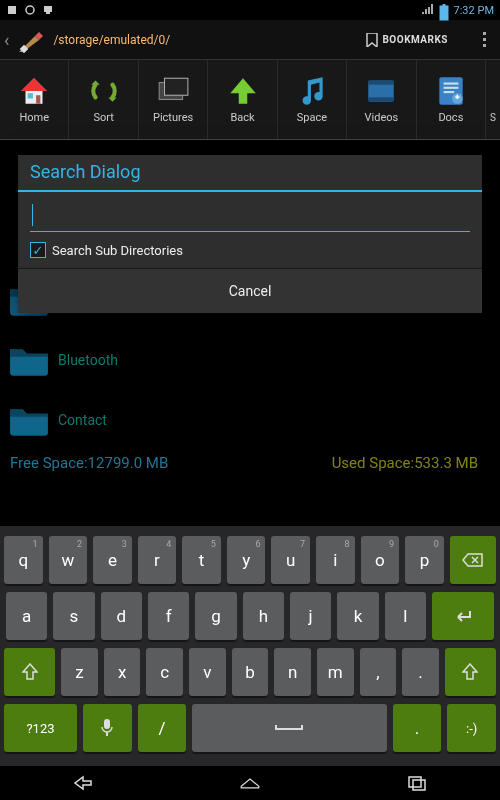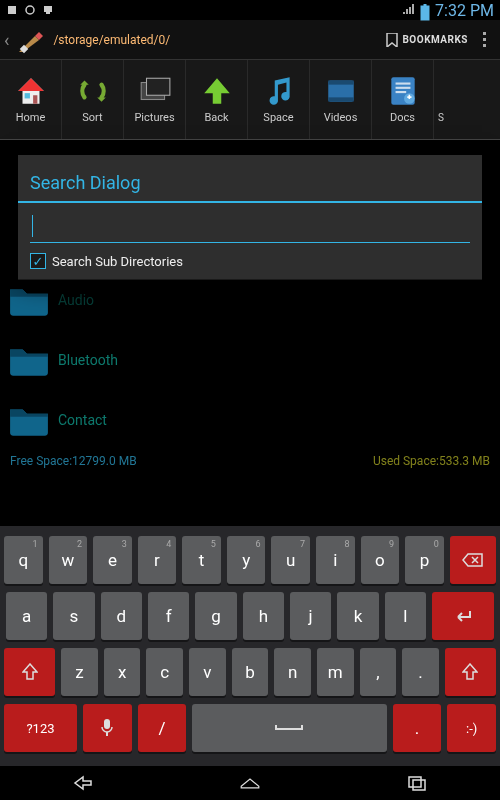--- a/index.html
+++ b/index.html
@@ -11,67 +11,67 @@
   }
 
   
   .status-bar {
     height: 20px; background: #000;
     display: flex; align-items: center;
     padding: 0 6px; font-size: 10px; color: #ccc;
   }
   .status-left { display: flex; gap: 6px; }
   .status-right { margin-left: auto; display: flex; align-items: center; gap: 4px; }
-  .status-time { color: #6db6e6; font-size: 16px; }
+  .status-time { color: #6db6e6; font-size: 11px; }
   .small-ico { width: 12px; height: 12px; display: inline-block; }
 
   
   .action-bar {
     height: 40px; background: #111;
     display: flex; align-items: center;
     border-bottom: 1px solid #333;
   }
   .app-ico { width: 32px; height: 32px; margin: 0 6px; display:flex; align-items:center; justify-content:center; }
   .app-back-caret { color:#888; font-size:18px; margin-left:4px;}
   .path { font-size: 12px; color: #fdba74; flex:1; }
-  .bookmarks { display:flex; align-items:center; gap:4px; font-size:10px; color:#ddd; font-weight:bold; letter-spacing:0.5px; margin-right:4px;}
+  .bookmarks { display:flex; align-items:center; gap:4px; font-size:10px; color:#ddd; font-weight:bold; letter-spacing:0.5px; margin-right:24px;}
   .overflow { width:24px; display:flex; flex-direction:column; align-items:center; gap:3px; margin-right:4px;}
   .overflow span{ width:3px;height:3px;background:#aaa;}
 
   
   .toolbar {
     height: 80px; display:flex; background:#181818;
     border-bottom:1px solid #444;
   }
-  .tool { width:62px; display:flex; flex-direction:column; align-items:center; justify-content:center; border-right:1px solid #2a2a2a;}
+  .tool { width:70px; display:flex; flex-direction:column; align-items:center; justify-content:center; border-right:1px solid #2a2a2a;}
   .tool:last-child{border-right:none;}
   .tool-ico { width:34px; height:32px; display:flex; align-items:center; justify-content:center;}
   .tool-label { font-size:11px; color:#ccc; margin-top:4px;}
   .tool.cut { width:14px; }
 
   
   .file-list { position:absolute; top:140px; left:0; right:0; }
   .file-item { display:flex; align-items:center; height:60px; }
   .folder-ico { width:42px; height:34px; margin:0 8px; }
   .file-name { font-size:14px; color:#14b8a6; }
 
   
-  .space-bar { position:absolute; top:450px; left:0; right:0; display:flex; justify-content:space-between; padding:4px 10px; font-size:12px;}
+  .space-bar { position:absolute; top:450px; left:0; right:12px; display:flex; justify-content:space-between; padding:4px 10px; font-size:15px;}
   .free{color:#33b5e5;} .used{color:#c7c72b;}
 
   
   .dim { position:absolute; top:140px; left:0; right:0; bottom:0; background:rgba(0,0,0,0.35);}
 
   
   .dialog {
     position:absolute; left:18px; right:18px; top:155px;
     background: #2e2e2e;
     box-shadow:0 6px 24px rgba(0,0,0,0.6);
   }
-  .dialog-title { color:#33b5e5; font-size:18px; padding:17px 12px 6px;}
+  .dialog-title { color:#33b5e5; font-size:18px; padding:6px 12px 6px;}
   .dialog-div { height:2px; background:#33b5e5; margin:2px 0 10px;}
   .dialog-body { padding:0 12px 10px;}
   .search-input {
     width:100%; height:30px; border:none; border-bottom:1px solid #33b5e5;
     background:transparent; color:#fff; font-size:14px; outline:none;
     padding: 2px 0;
   }
   .cursor { position:absolute; width:1px; height:22px; background:#33b5e5; animation: blink 1s step-start infinite;}
   @keyframes blink{50%{opacity:0;}}
   .check-row{display:flex;align-items:center;gap:6px;margin-top:10px;font-size:13px;color:#eee;}
@@ -90,21 +90,21 @@
     display:flex; align-items:center; justify-content:center;
     font-size:17px; color:#fff; border-radius:3px;
     box-shadow: 0 2px 0 #151517;
     position: relative;
   }
   .key.top::after{
     content: attr(data-alt);
     position:absolute; top:3px; right:5px;
     font-size:9px; color:#aaa;
   }
-  .key.dark{background:#b91c1c;}
+  .key.dark{background:#4d7c0f;}
   .key.wide{flex:1.5;}
   .key.space{flex:4;}
   .key.shift{flex:1.4;}
   .key.bksp{flex:1.2;}
   .key-sm{font-size:13px;}
 
   
   .navbar{
     position:absolute; bottom:0; left:0; right:0; height:34px;
     background:#000; display:flex; align-items:center; justify-content:space-around;
@@ -288,20 +288,21 @@
     <div style="position:relative">
       <input class="search-input" value="" style="">
       <div class="cursor" style="left:2px;top:2px"></div>
     </div>
     <div class="check-row">
       <span class="cbx">✓</span>
       <span>Search Sub Directories</span>
     </div>
   </div>
   <div class="dialog-actions">
+    <div class="dlg-btn">Cancel</div>
   </div>
 </div>
 
 <div class="keyboard">
   <div class="krow" id="kr1">
       <div class="key top" data-alt="1">q</div>
       <div class="key top" data-alt="2">w</div>
       <div class="key top" data-alt="3">e</div>
       <div class="key top" data-alt="4">r</div>
       <div class="key top" data-alt="5">t</div>

